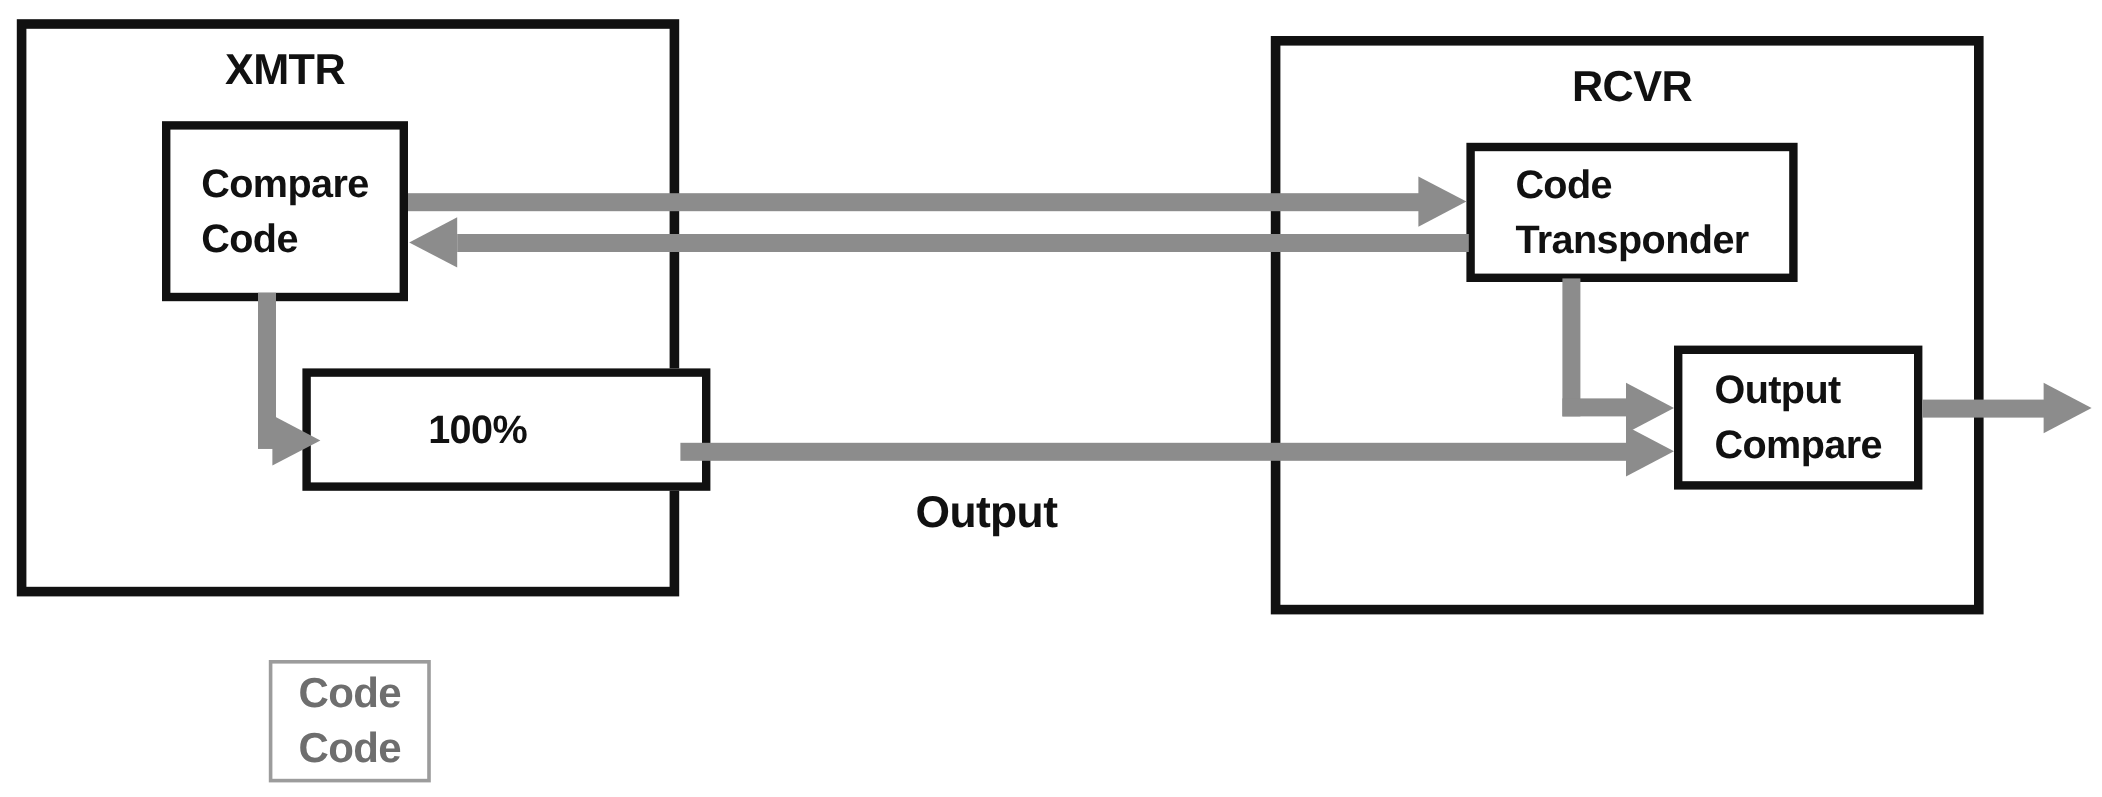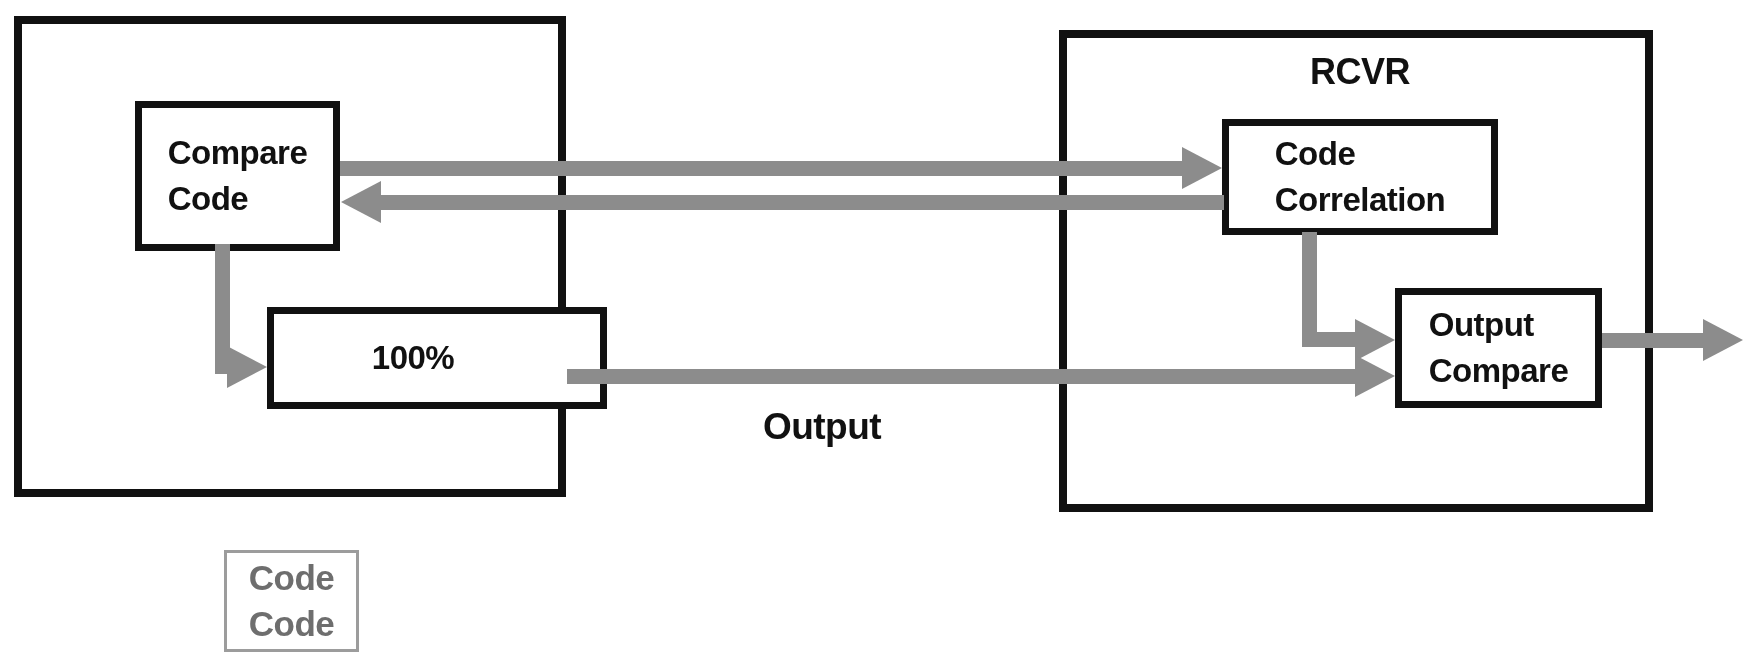--- a/index.html
+++ b/index.html
@@ -44,41 +44,42 @@
   .legend-label{font-size:35px;line-height:46px;text-align:center;color:var(--legend-text-gray);}
   .legend-label span{display:block;}
   .correl-pad{padding-right:48px;line-height:44px;}
 </style>
 </head>
 <body>
 
 <div class="canvas">
 
   <div class="abs enclosure" style="left:14px;top:16px;width:552px;height:481px;"></div>
+  <div class="abs enclosure-title" style="left:135px;top:38px;width:205px;">XMTR</div>
 
   <div class="abs enclosure" style="left:1059px;top:30px;width:594px;height:482px;"></div>
   <div class="abs enclosure-title" style="left:1222px;top:52px;width:276px;">RCVR</div>
 
   <div class="abs block" style="left:135px;top:101px;width:205px;height:150px;">
     <div class="block-label">
       <span>Compare</span>
       <span>Code</span>
     </div>
   </div>
 
-  <div class="abs block" style="left:267px;top:307px;width:340px;height:102px;">
+  <div class="abs block" style="left:252px;top:307px;width:340px;height:102px;">
     <div class="block-label correl-pad">
       <span>100%</span>
     </div>
   </div>
 
   <div class="abs block" style="left:1222px;top:119px;width:276px;height:116px;">
     <div class="block-label">
       <span>Code</span>
-      <span>Correlation</span>
+      <span>Transponder</span>
     </div>
   </div>
 
   <div class="abs block" style="left:1395px;top:288px;width:207px;height:120px;">
     <div class="block-label">
       <span>Output</span>
       <span>Compare</span>
     </div>
   </div>
 

